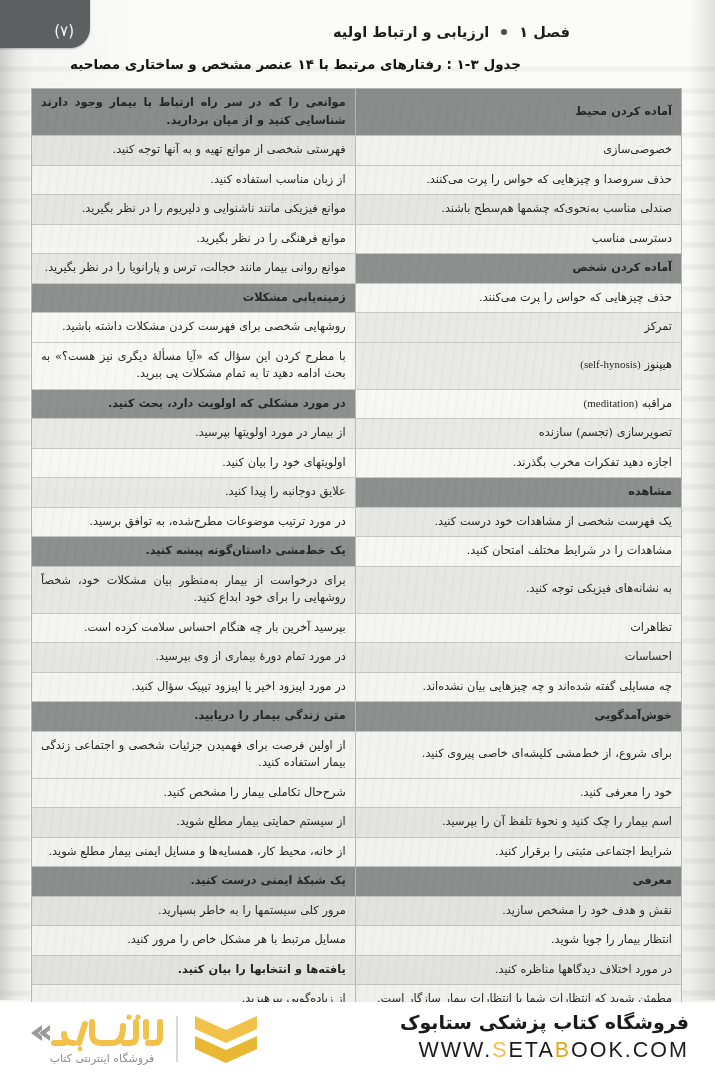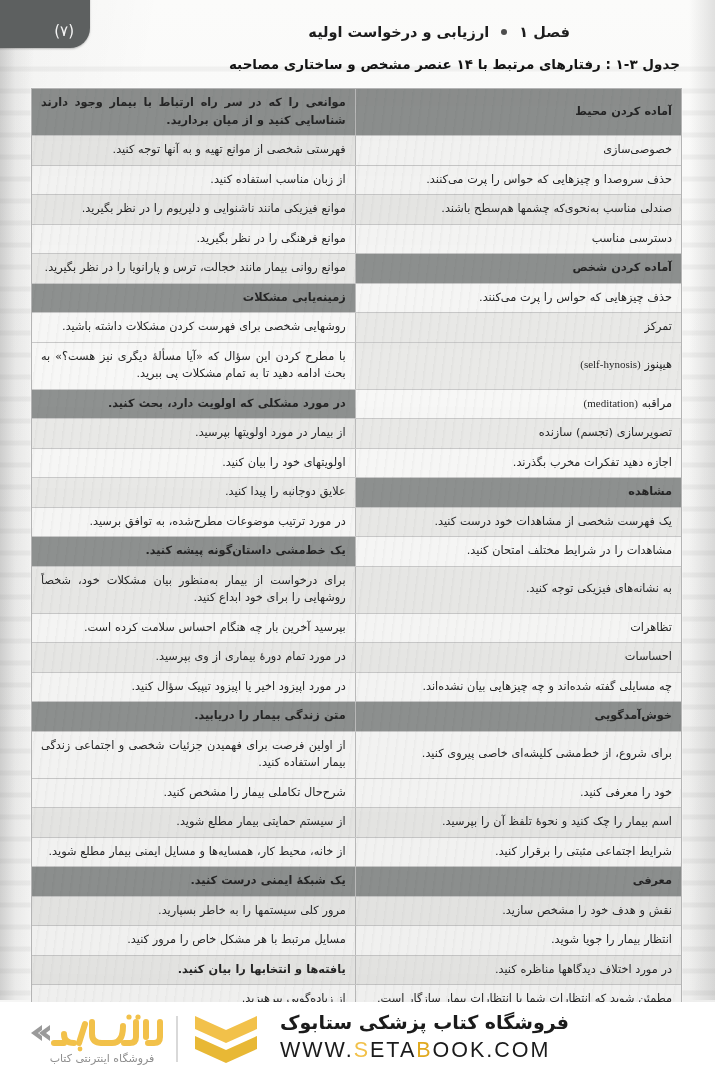--- a/index.html
+++ b/index.html
@@ -71,21 +71,21 @@
     white-space:nowrap;
   }
   .run-head .dot{
     display:inline-block;width:6px;height:6px;border-radius:50%;
     background:#4d4d4d;vertical-align:middle;margin:0 7px 2px 7px;
   }
 
   
   .tbl-caption{
     position:absolute;right:35px;top:56px;width:610px;
-    text-align:right;font-size:13.5px;font-weight:700;color:#141414;
+    text-align:left;font-size:13.5px;font-weight:700;color:#141414;
     white-space:nowrap;
   }
 
   
   .tbl-wrap{
     position:absolute;right:33px;top:88px;width:649px;
     border:1px solid #b4b4b4;
     box-shadow:0 0 0 0.5px rgba(255,255,255,0.6);
   }
   table.t{
@@ -128,21 +128,21 @@
 
   
   .footer{
     position:absolute;left:0;right:0;bottom:0;height:78px;
     background:#ffffff;
   }
   .footer .divider{
     position:absolute;left:0;right:0;top:0;height:1px;background:#ffffff;
   }
   .wm-text{
-    position:absolute;right:15px;top:8px;text-align:left;width:420px;
+    position:absolute;right:26px;top:8px;text-align:right;width:420px;
   }
   .wm-fa{
     font-size:19px;font-weight:700;color:#1b1b1b;direction:rtl;
     line-height:1.35;
   }
   .wm-url{
     margin-top:2px;font-size:21.5px;font-weight:400;color:#1b1b1b;
     direction:ltr;letter-spacing:2.0px;
     font-family:"Liberation Sans","DejaVu Sans",sans-serif;
   }
@@ -176,21 +176,21 @@
 <div id="gutter"></div>
 <div id="rightedge"></div>
 
 <div class="page-tab">
   <span>(۷)</span>
 </div>
 
 <div class="run-head">
   <span>فصل ۱</span>
   <span class="dot"></span>
-  <span>ارزیابی و درخواست اولیه</span>
+  <span>ارزیابی و ارتباط اولیه</span>
 </div>
 
 <div class="tbl-caption">جدول ۳-۱ : رفتارهای مرتبط با ۱۴ عنصر مشخص و ساختاری مصاحبه</div>
 
 <div class="tbl-wrap">
   <table class="t">
     <colgroup>
         <col class="c-right">
         <col class="c-left">
       </colgroup>

